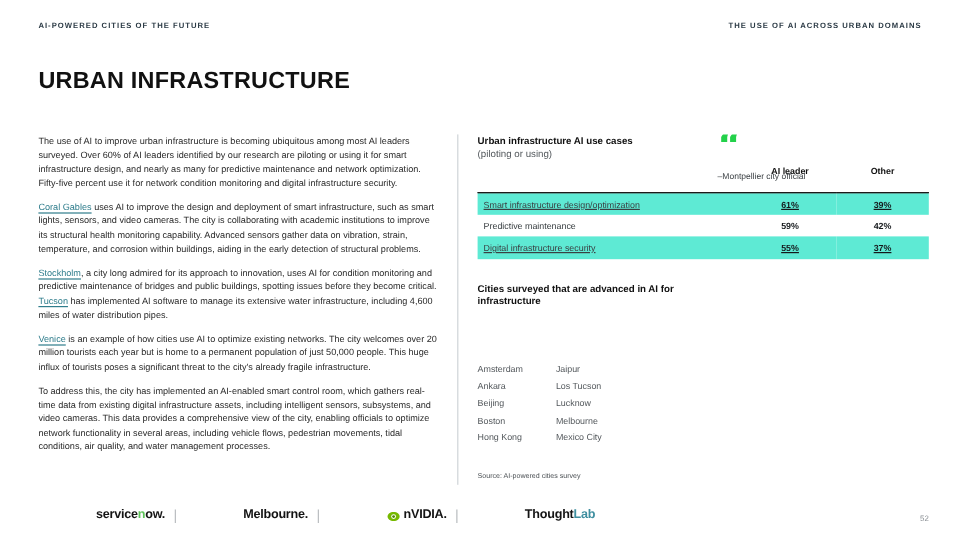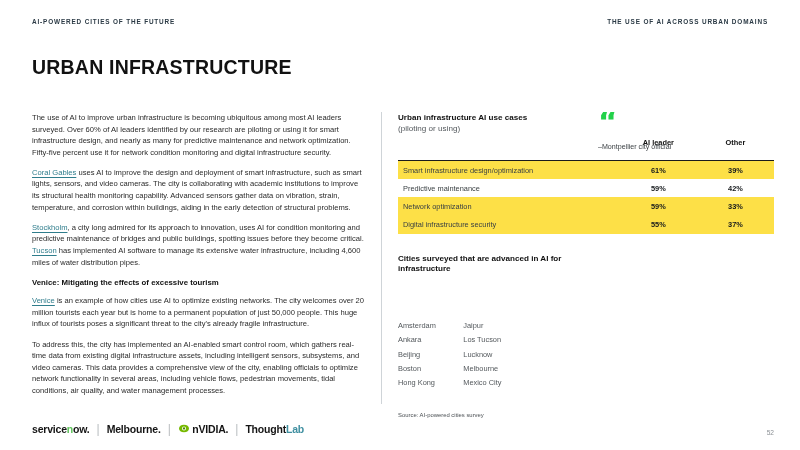--- a/index.html
+++ b/index.html
@@ -137,21 +137,21 @@
   table.usecases td.c-label {
     text-align: left;
     padding-left: 5px;
     color: #3a4043;
   }
   table.usecases td.c-val {
     text-align: center;
     font-weight: 700;
     color: #15191c;
   }
-  table.usecases tr.shaded td { background: #fde047; }
+  table.usecases tr.shaded td { background: #5eead4; text-decoration: underline; }
   col.w-label { width: 59%; }
   col.w-val   { width: 20.5%; }
 
   
   .cities-block { width: 196px; }
   .cities-title {
     font-size: 8.1px;
     font-weight: 700;
     color: #111111;
     line-height: 10.6px;
@@ -216,22 +216,23 @@
     display: flex;
     align-items: center;
     gap: 7px;
   }
   .logo {
     font-size: 10.5px;
     font-weight: 700;
     color: #141414;
     letter-spacing: -0.2px;
     display: flex;
-    align-items: flex-start;
+    align-items: flex-end;
     white-space: nowrap;
+    margin-left: 48px;
   }
   .logo-sep {
     color: #b9bdc0;
     font-size: 12px;
     font-weight: 300;
   }
   .sn-green { color: #5ec35a; }
   .tl-teal { color: #3f8fa0; font-weight: 700; }
   .nv-eye {
     width: 12px;
@@ -260,21 +261,20 @@
 <div class="columns">
 
   <div class="col-left">
 
     <p class="para">The use of AI to improve urban infrastructure is becoming ubiquitous among most AI leaders surveyed. Over 60% of AI leaders identified by our research are piloting or using it for smart infrastructure design, and nearly as many for predictive maintenance and network optimization. Fifty-five percent use it for network condition monitoring and digital infrastructure security.</p>
 
     <p class="para"><a class="doc-link" href="#">Coral Gables</a><span> uses AI to improve the design and deployment of smart infrastructure, such as smart lights, sensors, and video cameras. The city is collaborating with academic institutions to improve its structural health monitoring capability. Advanced sensors gather data on vibration, strain, temperature, and corrosion within buildings, aiding in the early detection of structural problems.</span></p>
 
     <p class="para"><a class="doc-link" href="#">Stockholm</a><span>, a city long admired for its approach to innovation, uses AI for condition monitoring and predictive maintenance of bridges and public buildings, spotting issues before they become critical. </span><a class="doc-link" href="#">Tucson</a><span> has implemented AI software to manage its extensive water infrastructure, including 4,600 miles of water distribution pipes.</span></p>
 
-    <p class="subhead">Venice: Mitigating the effects of excessive tourism</p>
 
     <p class="para"><a class="doc-link" href="#">Venice</a><span> is an example of how cities use AI to optimize existing networks. The city welcomes over 20 million tourists each year but is home to a permanent population of just 50,000 people. This huge influx of tourists poses a significant threat to the city's already fragile infrastructure.</span></p>
 
     <p class="para">To address this, the city has implemented an AI-enabled smart control room, which gathers real-time data from existing digital infrastructure assets, including intelligent sensors, subsystems, and video cameras. This data provides a comprehensive view of the city, enabling officials to optimize network functionality in several areas, including vehicle flows, pedestrian movements, tidal conditions, air quality, and water management processes.</p>
   </div>
 
   <div class="col-divider"></div>
 
   <div class="col-right">
 
@@ -300,25 +300,20 @@
             <td class="c-label">Smart infrastructure design/optimization</td>
             <td class="c-val">61%</td>
             <td class="c-val">39%</td>
           </tr>
           <tr>
             <td class="c-label">Predictive maintenance</td>
             <td class="c-val">59%</td>
             <td class="c-val">42%</td>
           </tr>
           <tr class="shaded">
-            <td class="c-label">Network optimization</td>
-            <td class="c-val">59%</td>
-            <td class="c-val">33%</td>
-          </tr>
-          <tr class="shaded">
             <td class="c-label">Digital infrastructure security</td>
             <td class="c-val">55%</td>
             <td class="c-val">37%</td>
           </tr>
         </tbody>
       </table>
     </div>
 
     <div class="cities-block">
       <p class="cities-title">Cities surveyed that are advanced in AI for infrastructure</p>

